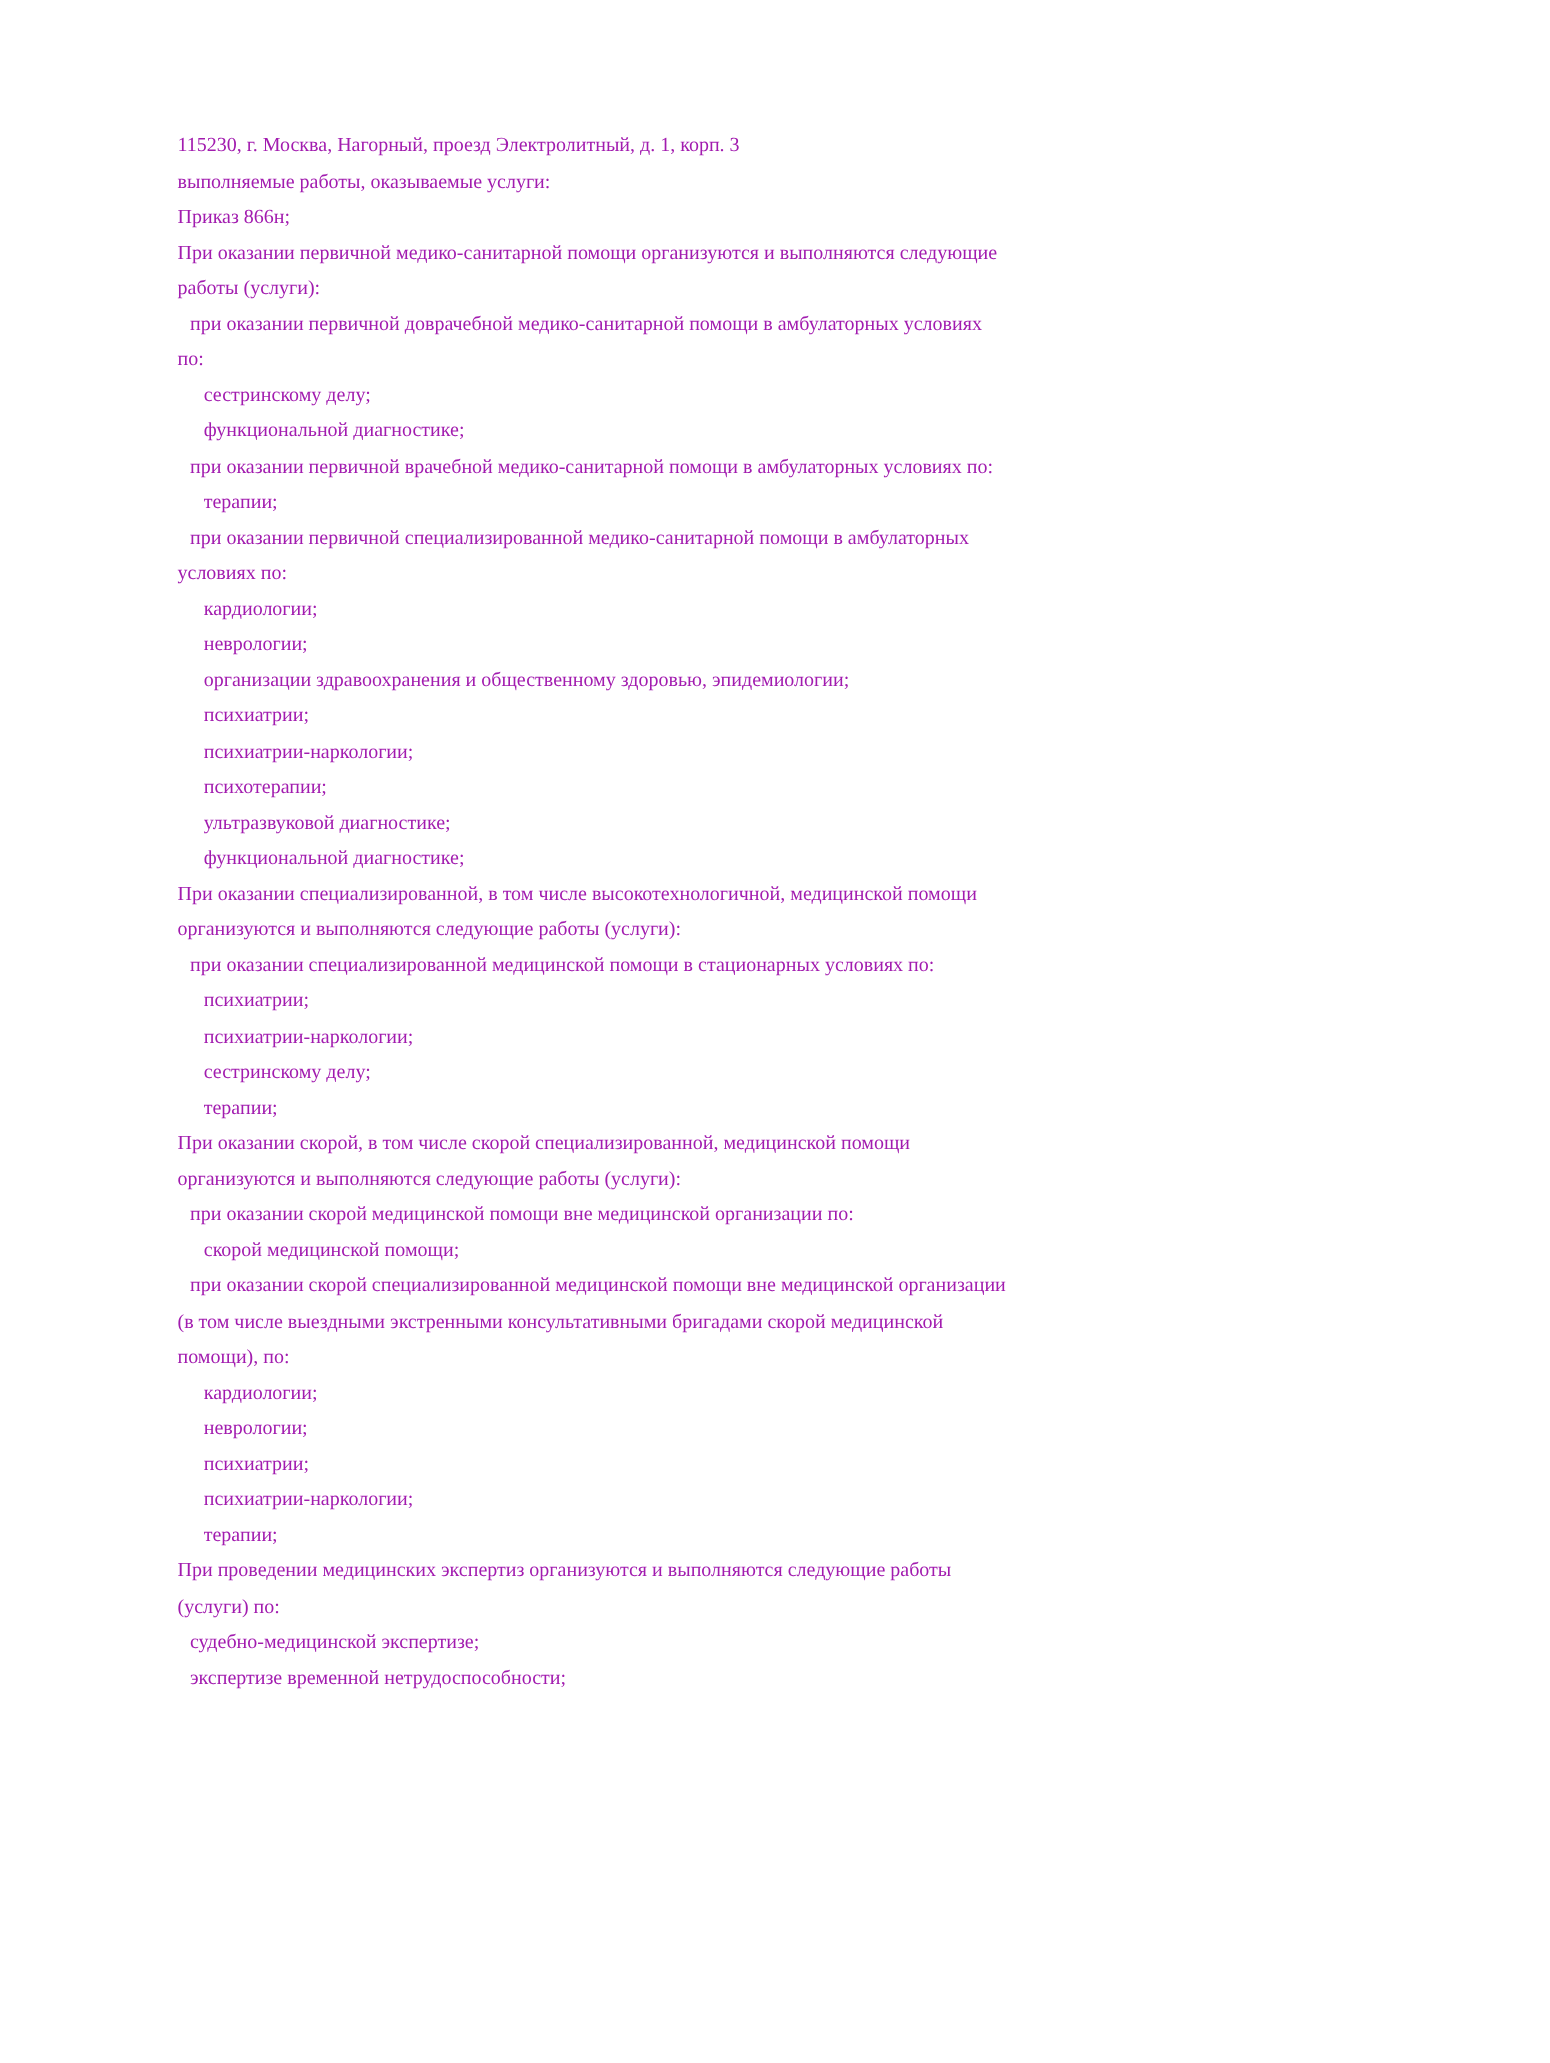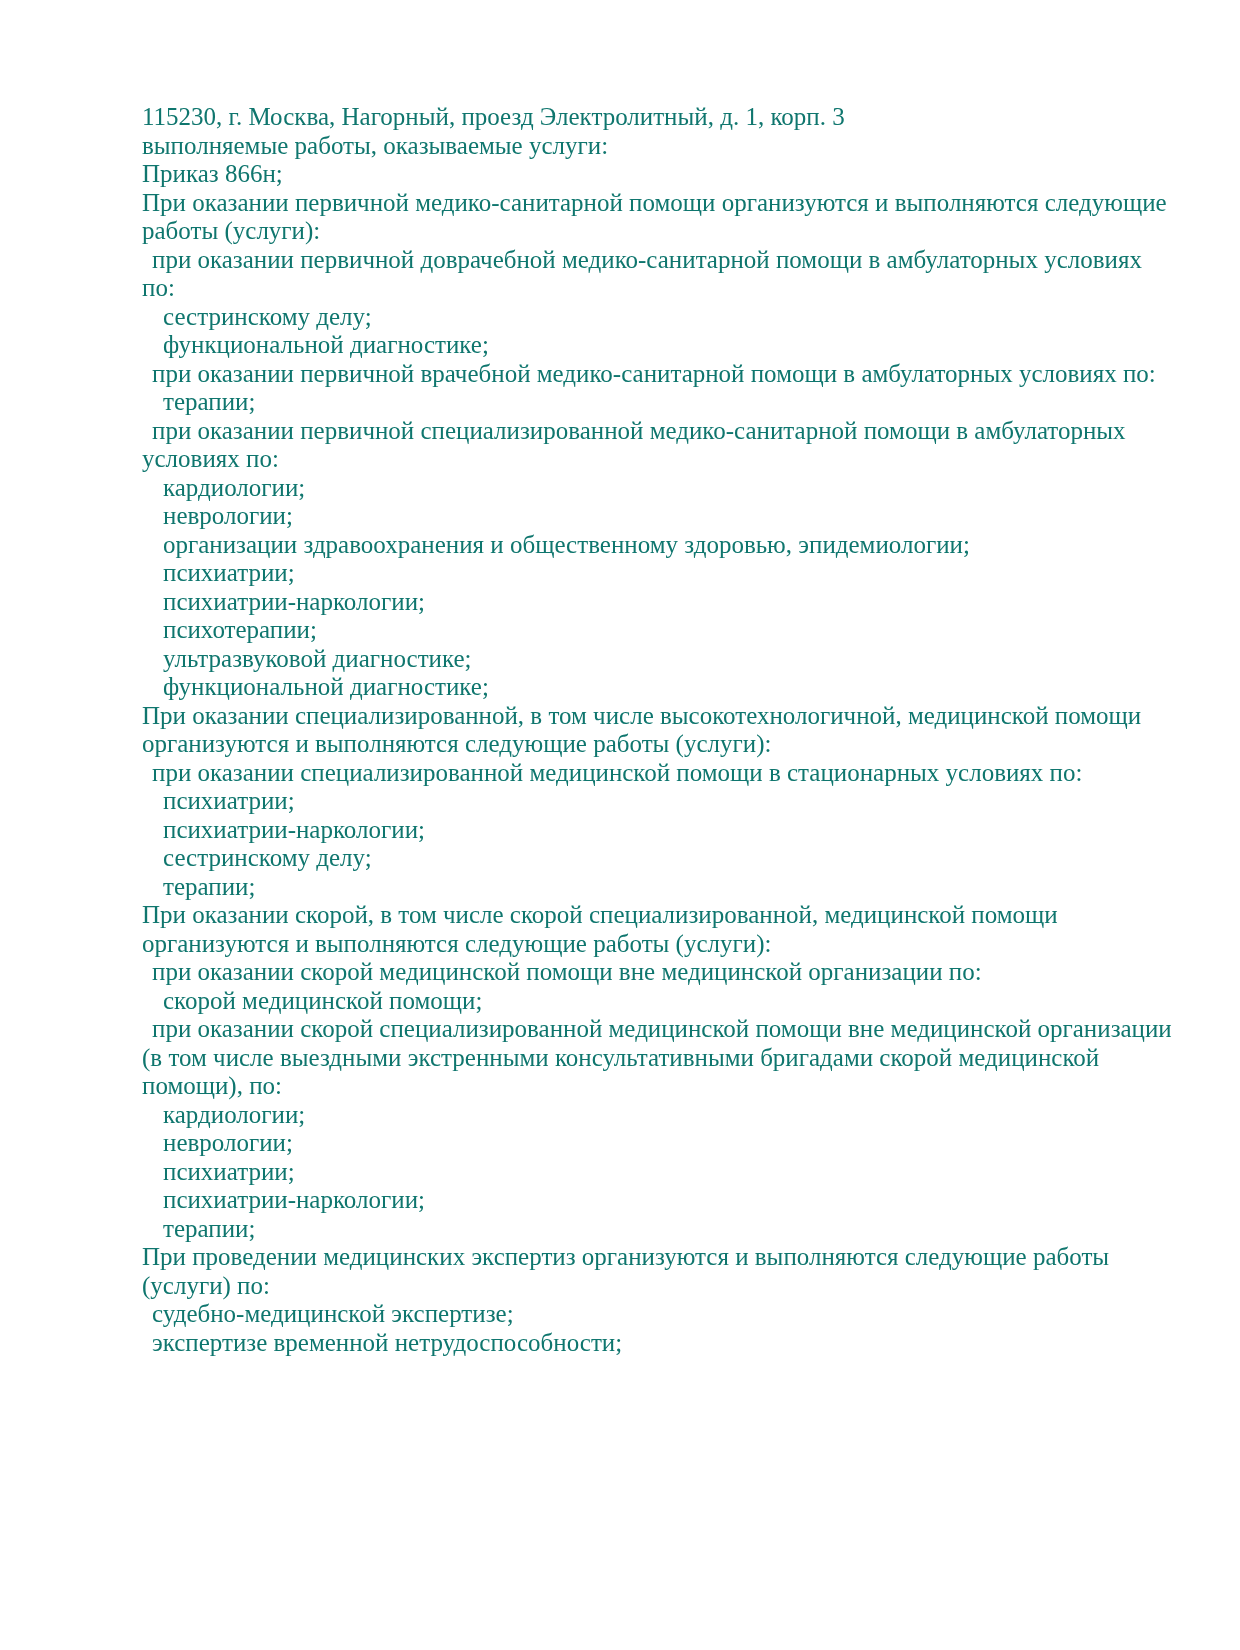--- a/index.html
+++ b/index.html
@@ -13,22 +13,22 @@
     height: 1650px;
     background: #ffffff;
     overflow: hidden;
     font-family: "Liberation Serif", "DejaVu Serif", serif;
   }
   .text-block {
     position: absolute;
     left: 142px;
     top: 103px;
     width: 1000px;
-    color: #0f766e;
-    font-size: 25px;
+    color: #a21caf;
+    font-size: 16px;
     line-height: 28.5px;
     white-space: pre;
   }
   .line {
     min-height: 28.5px;
   }
   .indent-0 { padding-left: 0; }
   .indent-1 { padding-left: 10px; }
   .indent-2 { padding-left: 21px; }
 </style>

